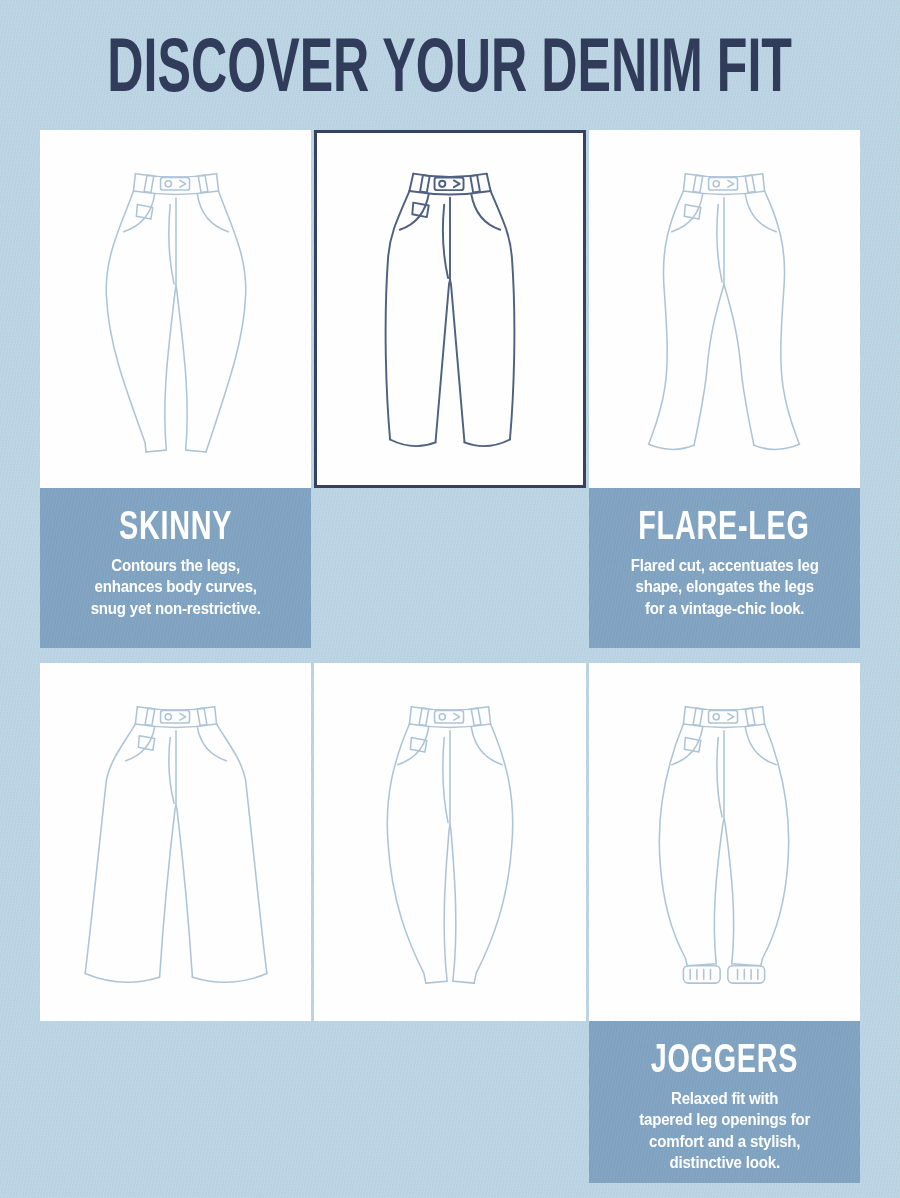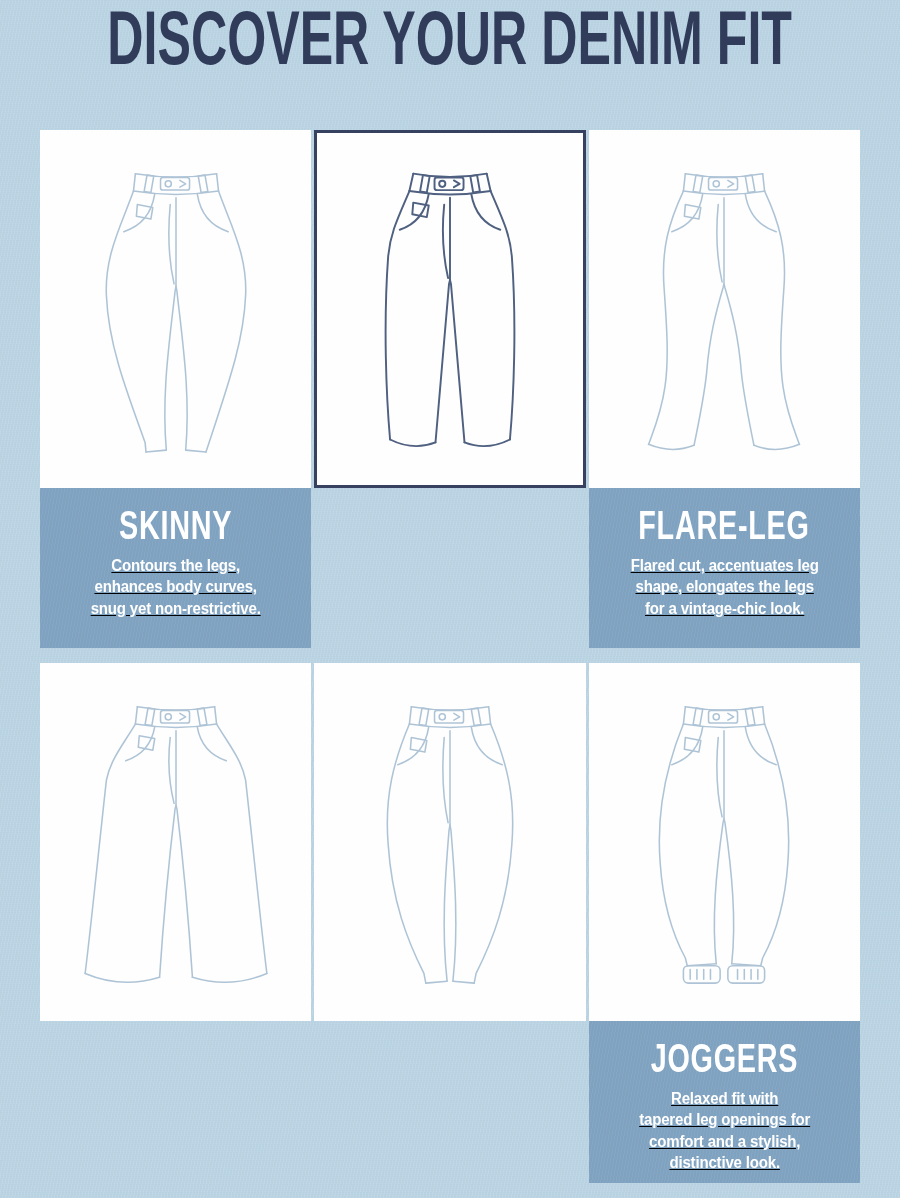--- a/index.html
+++ b/index.html
@@ -8,21 +8,21 @@
     width:900px;height:1198px;
     overflow:hidden;
     font-family:"Liberation Sans", sans-serif;
     background:
       repeating-linear-gradient(100deg, rgba(255,255,255,.10) 0 1px, transparent 1px 3px),
       repeating-linear-gradient(0deg, rgba(255,255,255,.06) 0 1px, transparent 1px 2px),
       #b7d1e1;
   }
   .header{
     height:130px;
-    display:flex;justify-content:center;
+    display:flex;align-items:center;justify-content:center;
   }
   .title{
     color:#303c5a;
     font-size:76px;
     font-weight:bold;
     line-height:1;
     text-align:center;
     margin:0;
   }
   .cond{
@@ -32,21 +32,20 @@
     letter-spacing:0px;
     white-space:nowrap;
   }
   .grid{
     width:820px;
     margin:0 auto;
     display:grid;
     grid-template-columns:1fr 1fr 1fr;
     column-gap:3px;
     row-gap:15px;
-    text-decoration:underline;
   }
   .card{display:flex;flex-direction:column;}
   .art{
     height:358px;
     background:#fefefe;
     display:flex;align-items:center;justify-content:center;
     box-sizing:border-box;
   }
   .card.highlight .art{
     border:3px solid #36425f;

